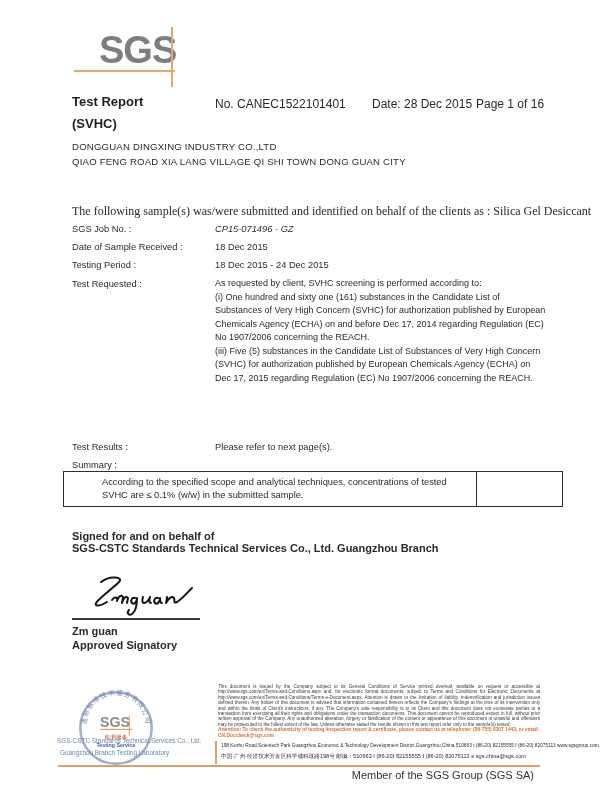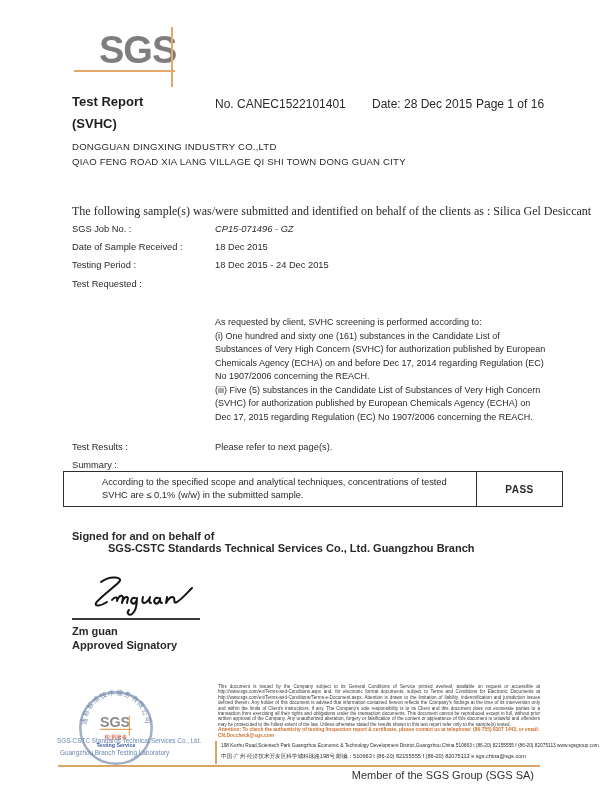--- a/index.html
+++ b/index.html
@@ -16,21 +16,21 @@
 
   
   .title{font-size:13px;font-weight:bold;color:#1f1f1f;}
   .meta{font-size:12px;color:#2a2a2a;}
 
   .client{font-size:9.6px;color:#2a2a2a;letter-spacing:.2px;}
   .intro{font-size:12px;font-family:Liberation Serif, serif;}
 
   .lbl{font-size:9.3px;}
   .val{font-size:9.3px;}
-  .para{font-size:9px;line-height:13.5px;width:332px;margin-top:39px;}
+  .para{font-size:9px;line-height:13.5px;width:332px;}
   .para p{margin:0;}
 
   
   .sum-table{border:1.6px solid #2e2e2e;display:flex;}
   .sum-left{width:382px;border-right:1.6px solid #2e2e2e;padding:4px 7px 5px 7px;
             font-size:9.3px;line-height:12.5px;box-sizing:border-box;}
   .sum-right{flex:1;display:flex;align-items:center;justify-content:center;
              font-size:10px;font-weight:600;letter-spacing:.5px;}
 
   .sig-line{background:#3a3a3a;height:1.5px;}
@@ -79,25 +79,24 @@
     <p>(i) One hundred and sixty one (161) substances in the Candidate List of Substances of Very High Concern (SVHC) for authorization published by European Chemicals Agency (ECHA) on and before Dec 17, 2014 regarding Regulation (EC) No 1907/2006 concerning the REACH.</p>
     <p>(iii) Five (5) substances in the Candidate List of Substances of Very High Concern (SVHC) for authorization published by European Chemicals Agency (ECHA) on Dec 17, 2015 regarding Regulation (EC) No 1907/2006 concerning the REACH.</p>
   </div>
 
   <div class="abs lbl" style="left:72px;top:442px;">Test Results :</div>
   <div class="abs val" style="left:215px;top:442px;">Please refer to next page(s).</div>
 
   <div class="abs lbl" style="left:72px;top:460px;">Summary :</div>
   <div class="abs sum-table" style="left:63px;top:471px;width:467px;padding-left:31px;">
     <div class="sum-left">According to the specified scope and analytical techniques, concentrations of tested SVHC are ≤ 0.1% (w/w) in the submitted sample.</div>
-    <div class="sum-right">PASS</div>
   </div>
 
   <div class="abs small-txt" style="left:72px;top:530px;">Signed for and on behalf of</div>
-  <div class="abs small-txt" style="left:72px;top:542px;margin-left:36px;">SGS-CSTC Standards Technical Services Co., Ltd. Guangzhou Branch</div>
+  <div class="abs small-txt" style="left:72px;top:542px;">SGS-CSTC Standards Technical Services Co., Ltd. Guangzhou Branch</div>
 
   <svg class="abs" style="left:85px;top:572px;" width="120" height="46" viewBox="0 0 120 46">
     <g fill="none" stroke="#141414" stroke-width="2" stroke-linecap="round" stroke-linejoin="round">
       <path d="M16,10 C25,3 39,5 34,10 C27,17 14,26 11,31 C9,35 16,34 22,30"></path>
       <path d="M27,28 C30,24 33,25 32,29 C33,25 36,22 38,25 C38,27 37,30 37,31 C38,27 41,23 43,26 L42,31"></path>
       <path d="M50,26 C47,25 45,29 47,31 C49,33 52,30 52,26 C52,31 51,39 47,42 C44,44 41,41 44,38"></path>
       <path d="M58,25 C57,28 57,31 59,31 C61,31 64,28 65,25 C64,28 64,31 66,31"></path>
       <path d="M73,26 C70,25 68,29 70,31 C72,33 75,30 75,26 C75,29 75,31 77,31"></path>
       <path d="M82,25 C82,27 81,30 81,31 C83,27 87,23 89,26 C90,28 88,32 92,30 C97,27 102,21 107,16"></path>
     </g>

